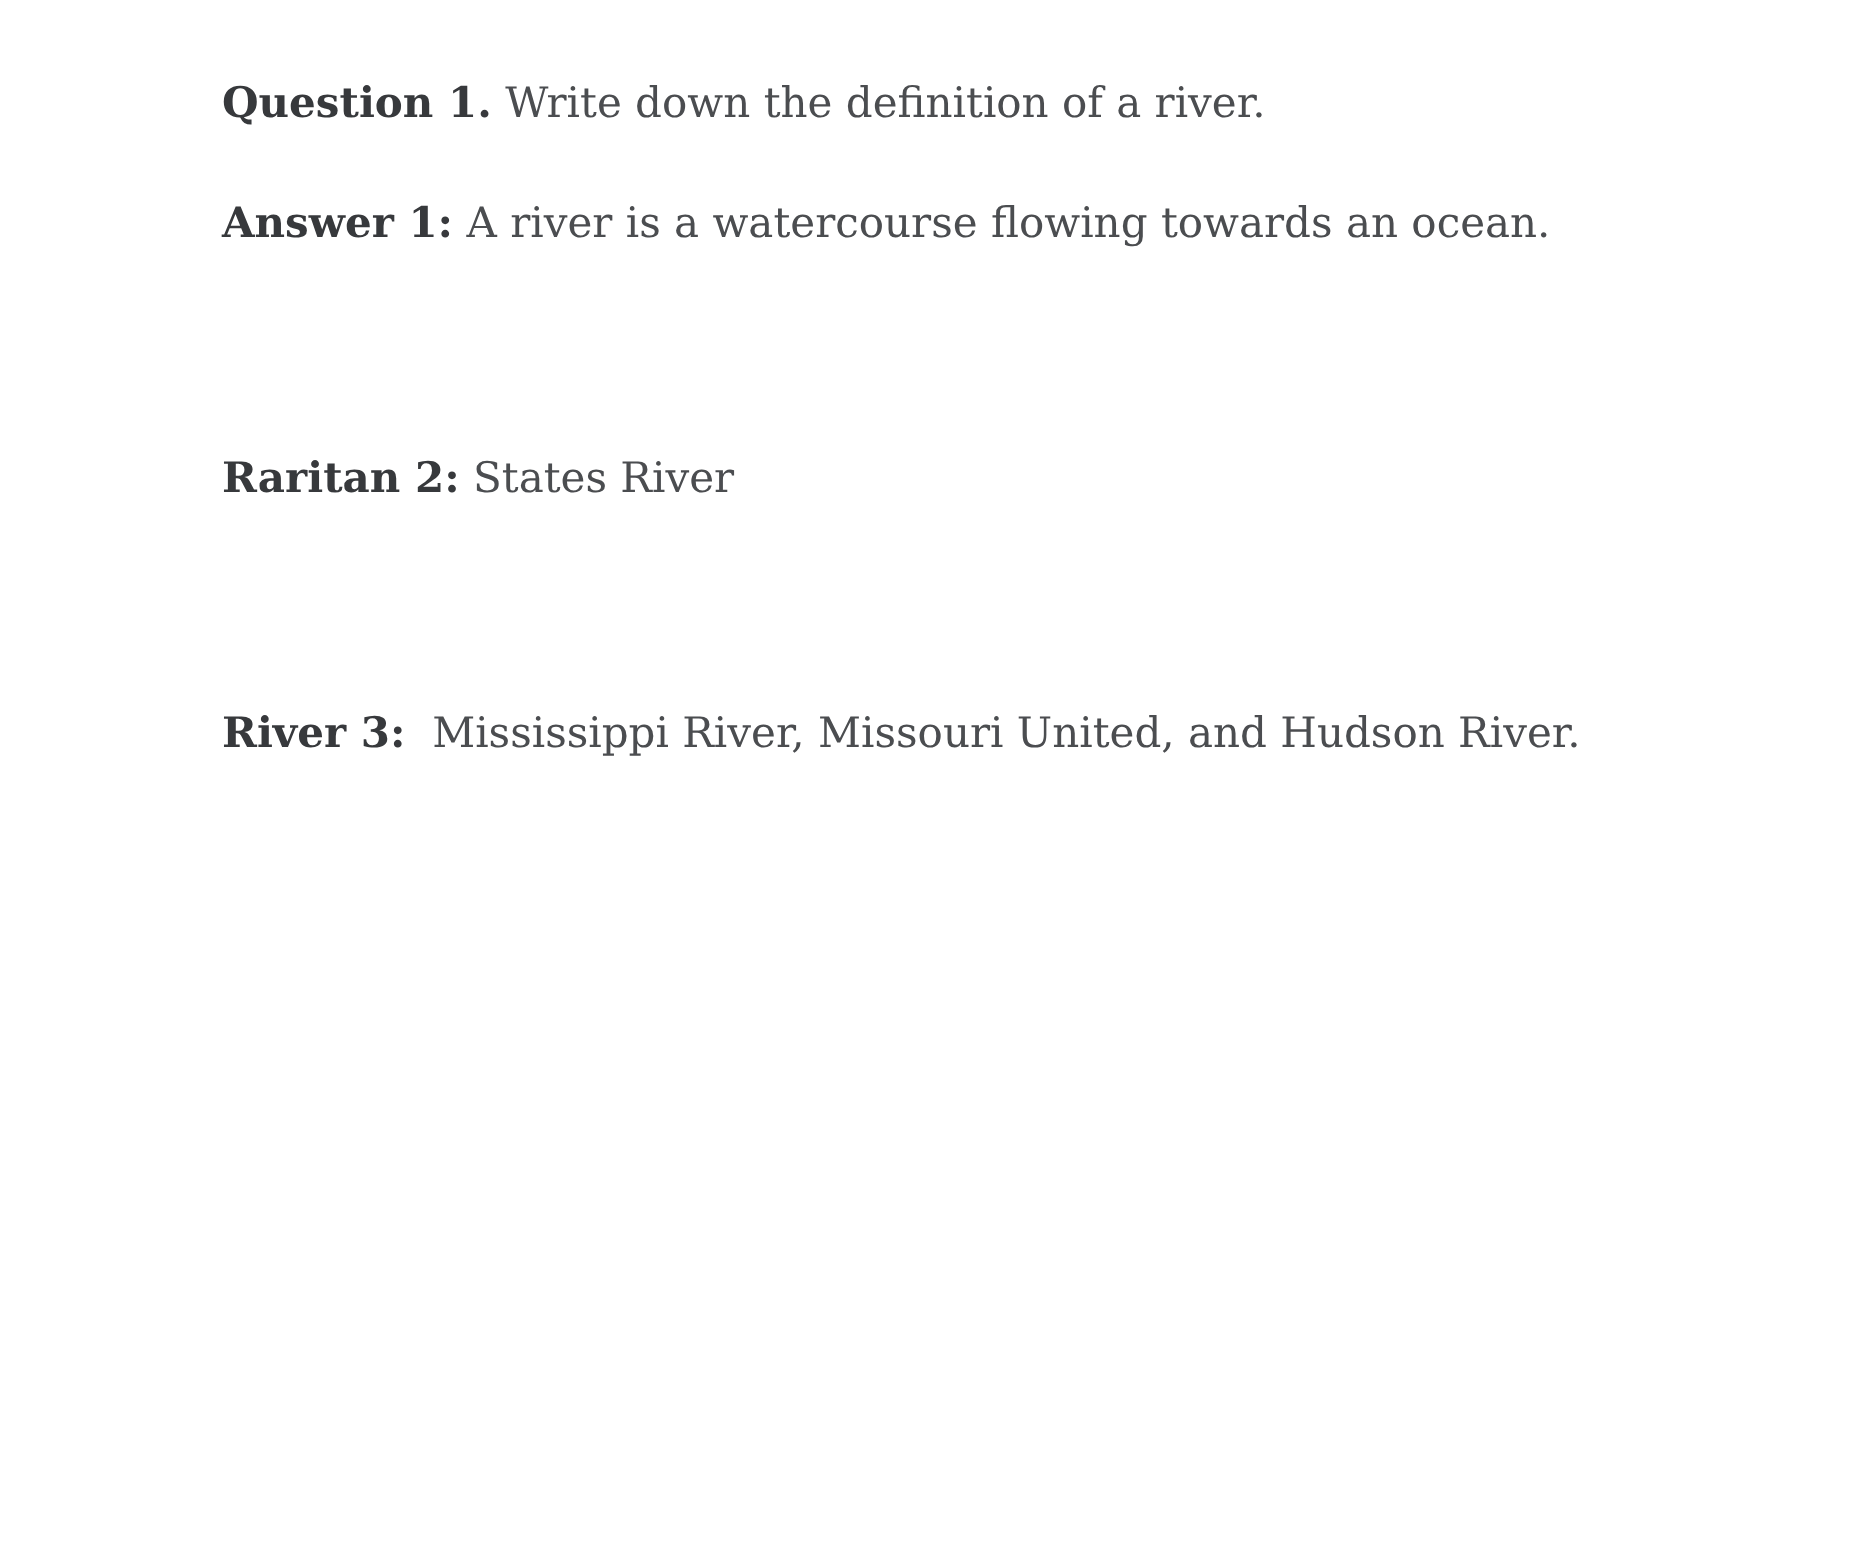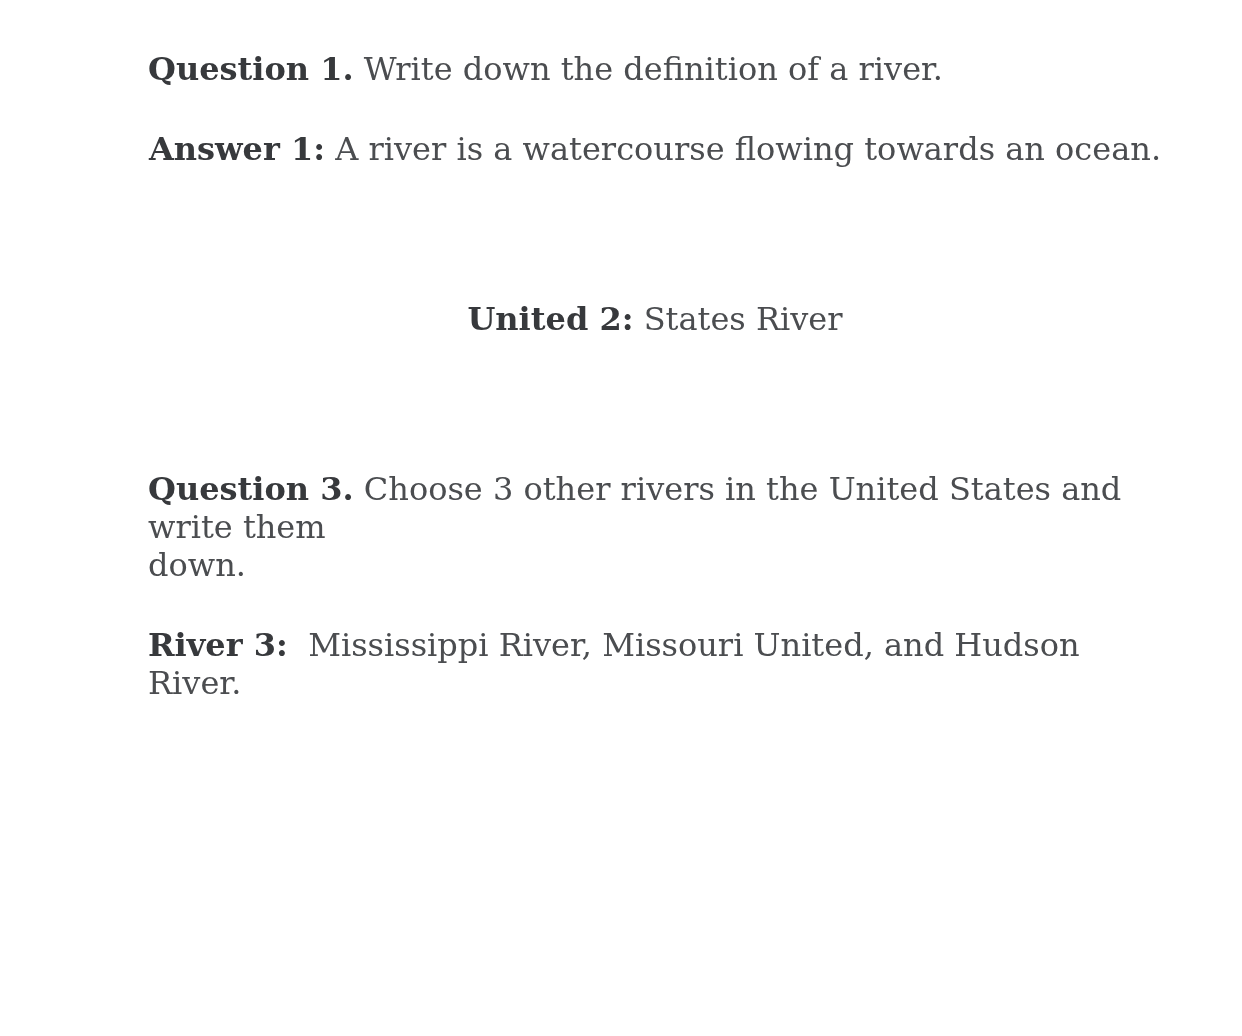--- a/index.html
+++ b/index.html
@@ -11,49 +11,46 @@
     width: 1242px;
     height: 1036px;
     overflow: hidden;
     font-family: "DejaVu Serif", "Liberation Serif", serif;
   }
   .document {
     box-sizing: border-box;
     width: 1242px;
     height: 1036px;
     padding: 50px 80px 0 148px;
-    font-size: 32px;
+    font-size: 28px;
     line-height: 38px;
   }
   .para {
     margin: 0 0 42px 0;
   }
   .para.big-gap {
     margin-bottom: 132px;
-    text-align: center;
   }
   .qa-label {
     font-weight: 700;
     color: #37393c;
   }
   .qa-text {
     color: #4b4d50;
     white-space: pre-wrap;
   }
 </style>
 </head>
 <body>
 
 <div class="document">
 
   <p class="para"><span class="qa-label">Question 1.</span><span class="qa-text"> Write down the definition of a river.</span></p>
 
   <p class="para big-gap"><span class="qa-label">Answer 1:</span><span class="qa-text"> A river is a watercourse flowing towards an ocean.</span></p>
 
 
-  <p class="para big-gap"><span class="qa-label">United 2:</span><span class="qa-text"> States River</span></p>
+  <p class="para big-gap"><span class="qa-label">Raritan 2:</span><span class="qa-text"> States River</span></p>
 
-  <p class="para"><span class="qa-label">Question 3.</span><span class="qa-text"> Choose 3 other rivers in the United States and write them
-down.</span></p>
 
   <p class="para"><span class="qa-label">River 3:</span><span class="qa-text">  Mississippi River, Missouri United, and Hudson River.</span></p>
 
 </div>
 
 </body></html>

